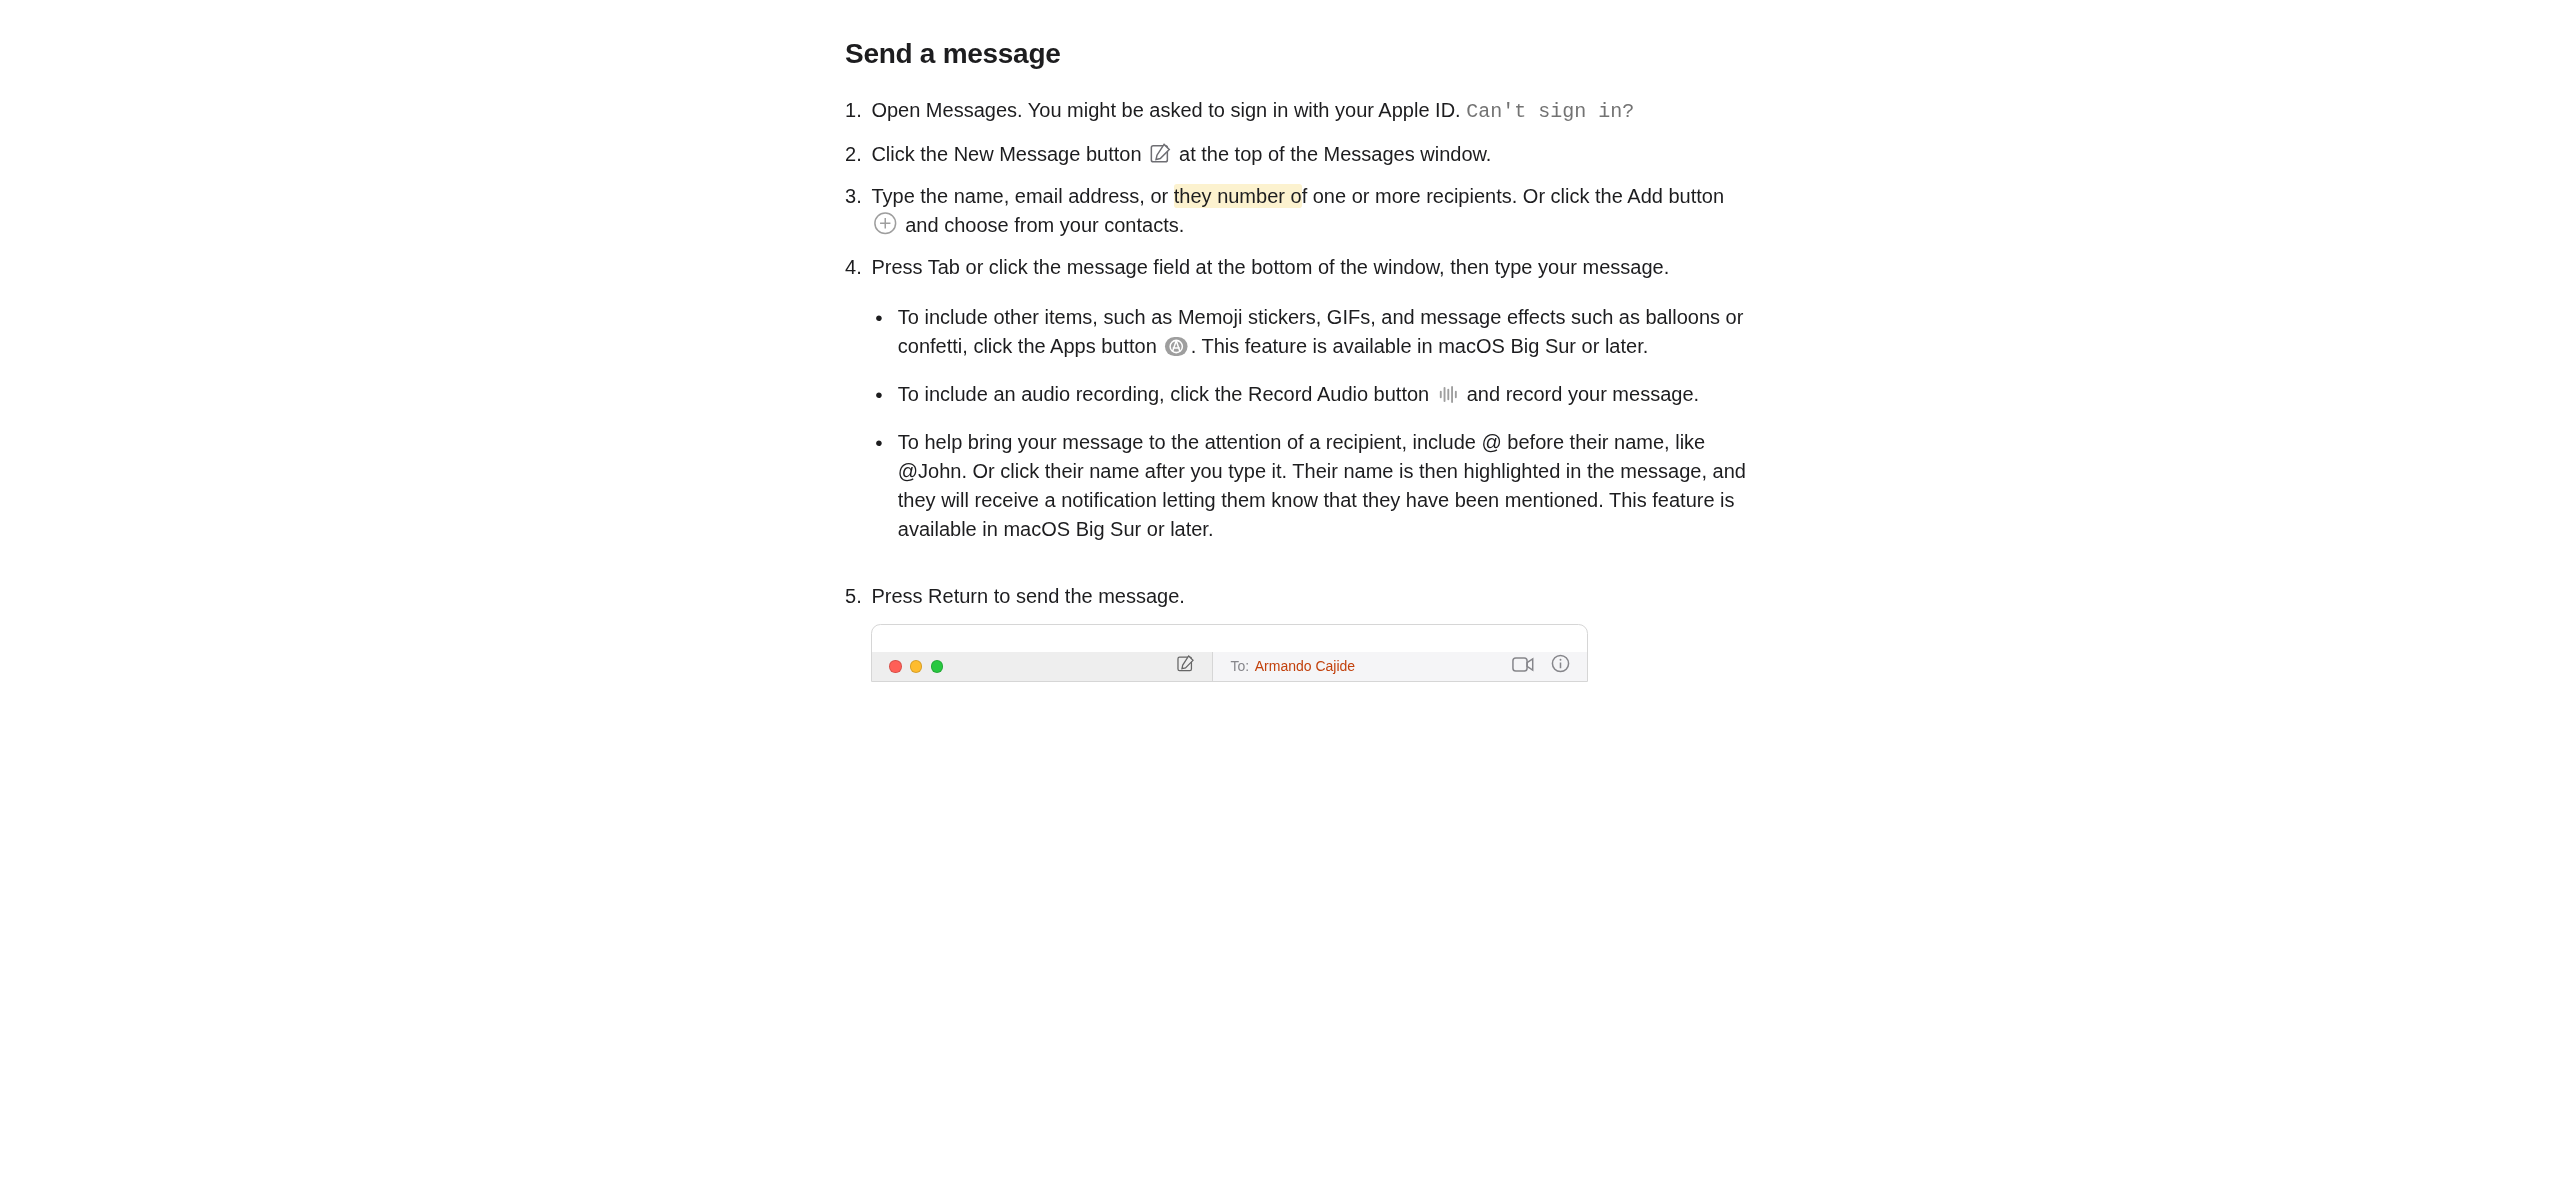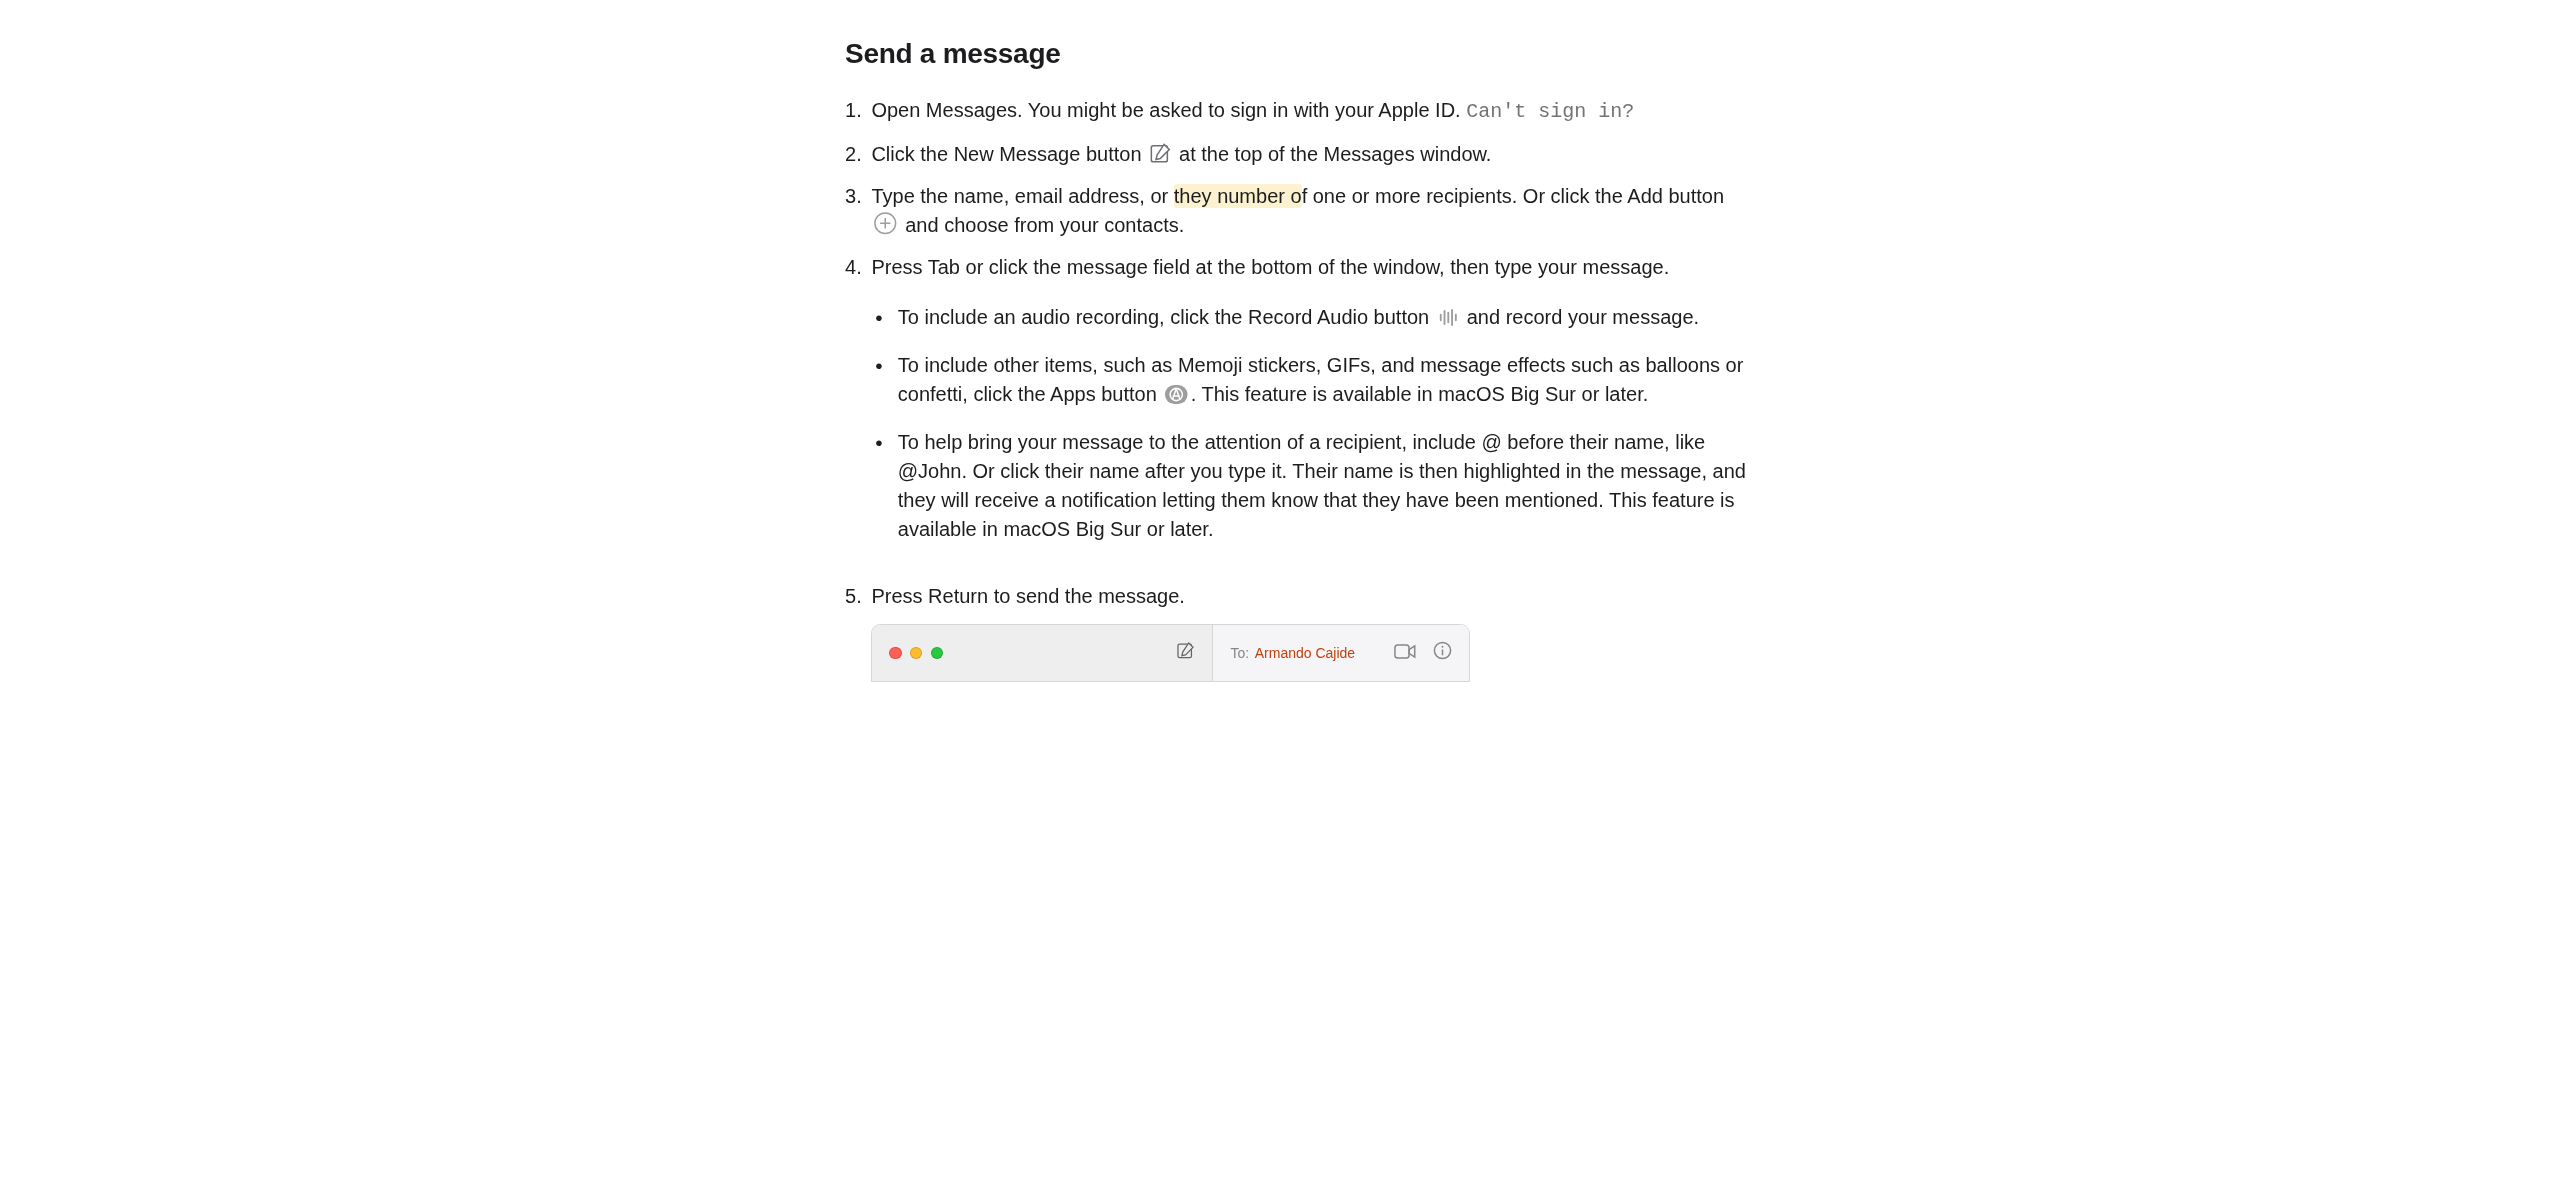--- a/index.html
+++ b/index.html
@@ -77,27 +77,28 @@
       vertical-align: -3.8px;
       margin: 0 1.9px;
     }
     .inline-icon svg {
       display: block;
     }
 
     
     .app-window {
       margin-top: 13.2px;
-      width: 599px;
+      width: 717px;
       border: 0.9px solid #d6d6d6;
       border-radius: 9.4px 9.4px 0 0;
       overflow: hidden;
       display: flex;
       background: #fff;
       height: 58px;
+      align-items: flex-end;
     }
     .app-sidebar {
       width: 341px;
       background: #eeeeee;
       border-right: 0.9px solid #d6d6d6;
       display: flex;
       align-items: center;
       padding: 0 17px;
       justify-content: space-between;
     }
@@ -171,41 +172,41 @@
           <circle cx="13" cy="13" r="11"></circle>
           <path d="M13 7.5 V18.5 M7.5 13 H18.5"></path>
         </svg>
       </span><span> and choose from your contacts.</span>
     </li>
 
     <li>
       <span>Press Tab or click the message field at the bottom of the window, then type your message.</span>
 
       <ul class="sub-list">
+        <li>
+          <span>To include other items, such as Memoji stickers, GIFs, and message effects such as balloons or confetti, click the Apps button </span><span class="inline-icon">
+            <svg width="24.5" height="21" viewBox="0 0 26 22">
+              <rect x="1" y="1" width="24" height="20" rx="10" fill="#9e9e9e"></rect>
+              <g stroke="#fff" stroke-width="1.6" fill="none">
+                <circle cx="13" cy="11" r="6.5"></circle>
+                <path d="M13 5 L9 16.5 M13 5 L17 16.5 M9.2 12.5 H16.8"></path>
+              </g>
+            </svg>
+          </span><span>. This feature is available in macOS Big Sur or later.</span>
+        </li>
         <li>
           <span>To include an audio recording, click the Record Audio button </span><span class="inline-icon">
             <svg width="22.6" height="21" viewBox="0 0 24 22" fill="#9e9e9e">
               <rect x="3" y="7" width="2" height="8" rx="1"></rect>
               <rect x="7" y="3" width="2" height="16" rx="1"></rect>
               <rect x="11" y="5" width="2" height="12" rx="1"></rect>
               <rect x="15" y="2" width="2" height="18" rx="1"></rect>
               <rect x="19" y="7" width="2" height="8" rx="1"></rect>
             </svg>
           </span><span> and record your message.</span>
-        </li>
-        <li>
-          <span>To include other items, such as Memoji stickers, GIFs, and message effects such as balloons or confetti, click the Apps button </span><span class="inline-icon">
-            <svg width="24.5" height="21" viewBox="0 0 26 22">
-              <rect x="1" y="1" width="24" height="20" rx="10" fill="#9e9e9e"></rect>
-              <g stroke="#fff" stroke-width="1.6" fill="none">
-                <circle cx="13" cy="11" r="6.5"></circle>
-                <path d="M13 5 L9 16.5 M13 5 L17 16.5 M9.2 12.5 H16.8"></path>
-              </g>
-            </svg>
-          </span><span>. This feature is available in macOS Big Sur or later.</span>
         </li>
         <li>
           <span>To help bring your message to the attention of a recipient, include @ before their name, like @John. Or click their name after you type it. Their name is then highlighted in the message, and they will receive a notification letting them know that they have been mentioned. This feature is available in macOS Big Sur or later.</span>
         </li>
       </ul>
     </li>
 
     <li>
       <span>Press Return to send the message.</span>
 

